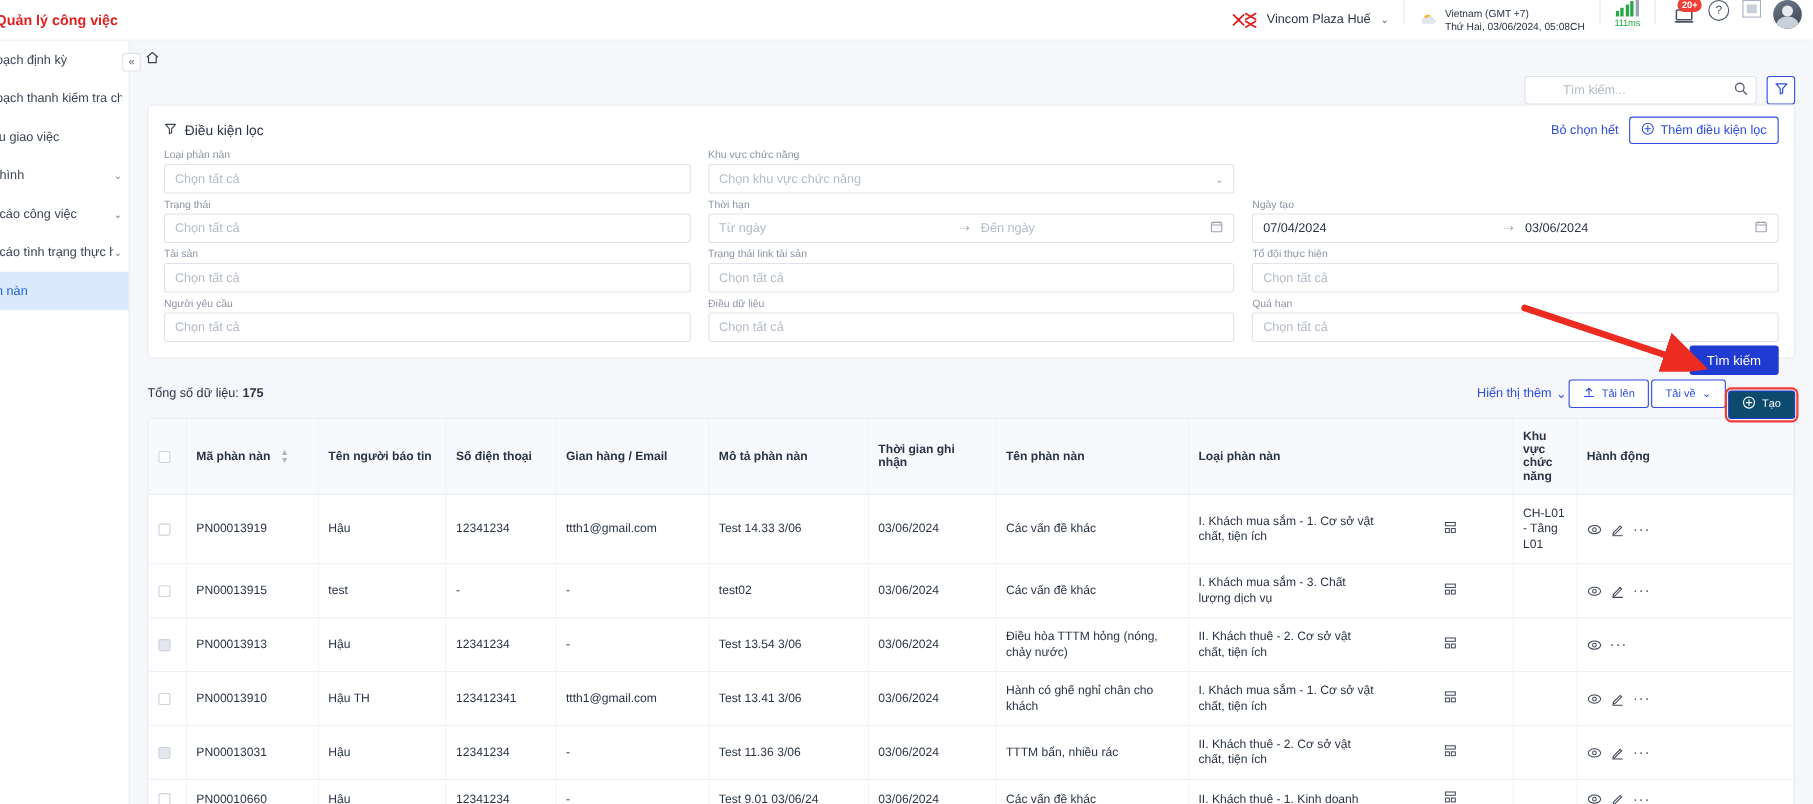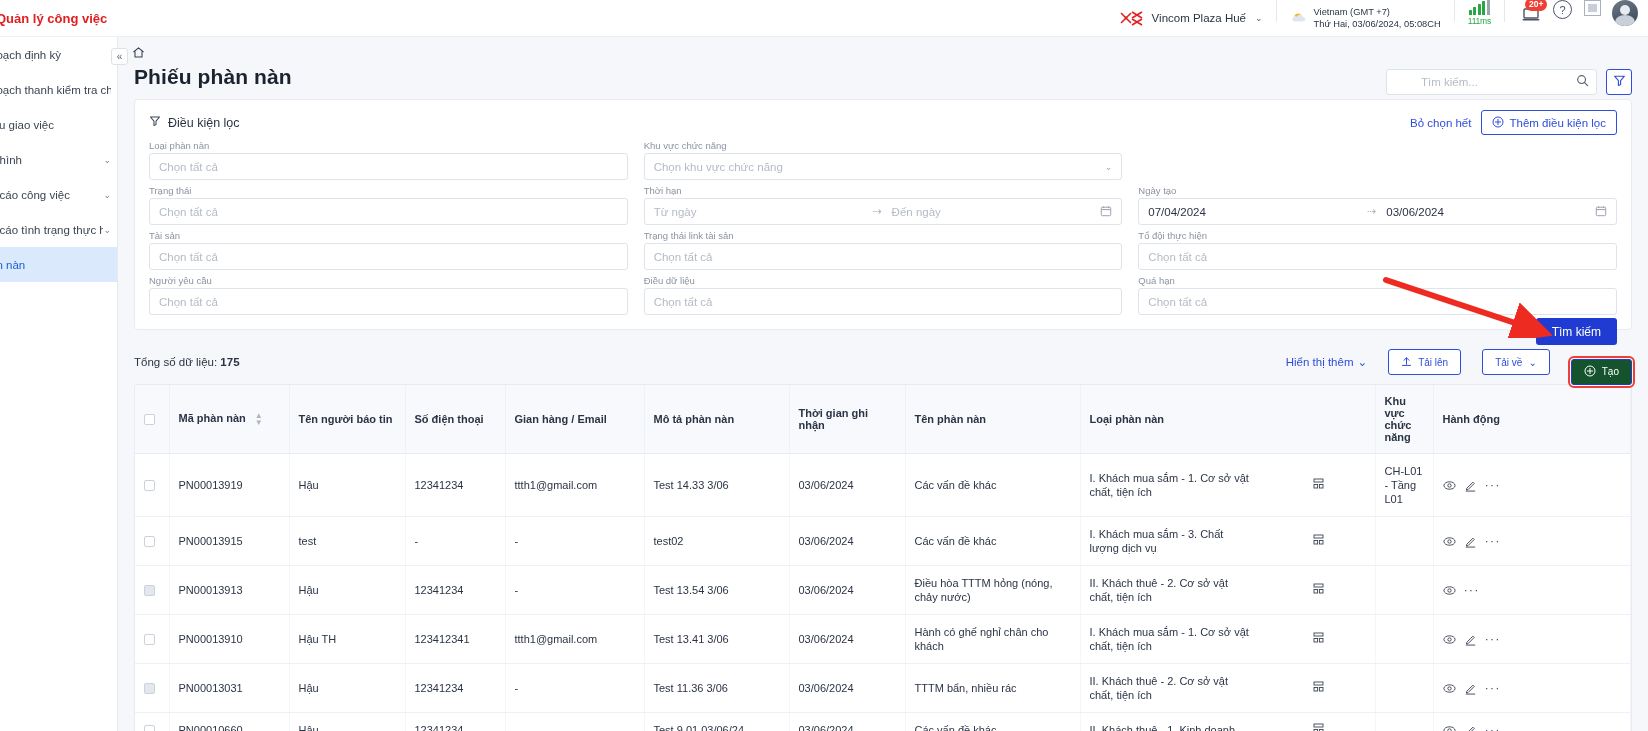--- a/index.html
+++ b/index.html
@@ -148,28 +148,28 @@
     border-radius:3px; height:27px; padding:0 16px; display:flex; align-items:center;
     font-size:12px;
   }
 
   
   .toolbar{
     display:flex; align-items:center; padding:16px 16px 0 16px; height:48px;
   }
   .total{ font-size:11.5px; color:#2b3445; }
   .total b{ font-weight:700; }
-  .toolbar-right{ margin-left:auto; display:flex; align-items:center; gap:21px;}
+  .toolbar-right{ margin-left:auto; display:flex; align-items:center; gap:2px;}
   .tb-link{ color:#2f4cdd; font-size:11.5px; display:flex; align-items:center; gap:4px;}
   .tb-btn{
     border:1.2px solid #2f4cdd; color:#2f4cdd; background:#fff; border-radius:3px;
     height:26px; display:flex; align-items:center; gap:6px; padding:0 12px; font-size:10px;
   }
   .tb-btn.primary{
-    background:#14532d; color:#fff; border-color:#1f3bd1;
+    background:#0c4a6e; color:#fff; border-color:#1f3bd1;
     outline:2px solid #ef3e36; outline-offset:1px;margin-top:19px;
   }
 
   
   .table-wrap{ margin:6px 16px 0 16px; background:#fff; border:1px solid #e8ebf0; border-radius:4px;
      overflow:hidden; }
   table{ border-collapse:collapse; width:100%; table-layout:fixed; }
   thead th{
     background:#f7f9fc; font-size:11px; font-weight:700; color:#2b3445; text-align:left;
     padding:10px 9px; border-bottom:1px solid #e8ebf0; border-right:1px solid #eef1f5;
@@ -301,21 +301,20 @@
 
     <div class="breadcrumb">
       <span class="home-icon">
         <svg width="13" height="13" viewBox="0 0 13 13">
           <path d="M1.5 6 L6.5 1.8 L11.5 6 M3 5.6 V11 H10 V5.6" fill="none" stroke="#3b4453" stroke-width="1.1" stroke-linejoin="round"></path>
         </svg>
       </span>
     </div>
 
     <div class="title-row">
-      <div class="page-title">Phiếu phàn nàn</div>
       <div class="search-wrap">
         <div class="search-box">
           <input type="text" placeholder="Tìm kiếm..." style="">
           <span>
             <svg width="13" height="13" viewBox="0 0 13 13">
               <circle cx="5.6" cy="5.6" r="3.9" fill="none" stroke="#5b6475" stroke-width="1.2"></circle>
               <path d="M8.6 8.6 L11.6 11.6" stroke="#5b6475" stroke-width="1.3" stroke-linecap="round"></path>
             </svg>
           </span>
         </div>

